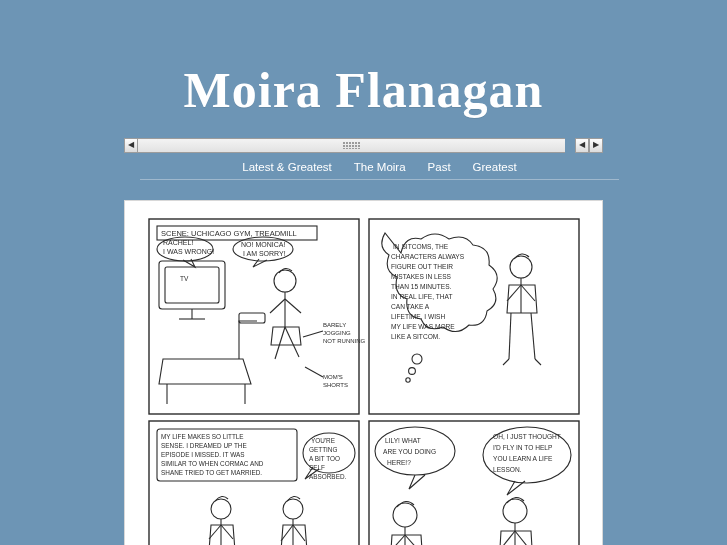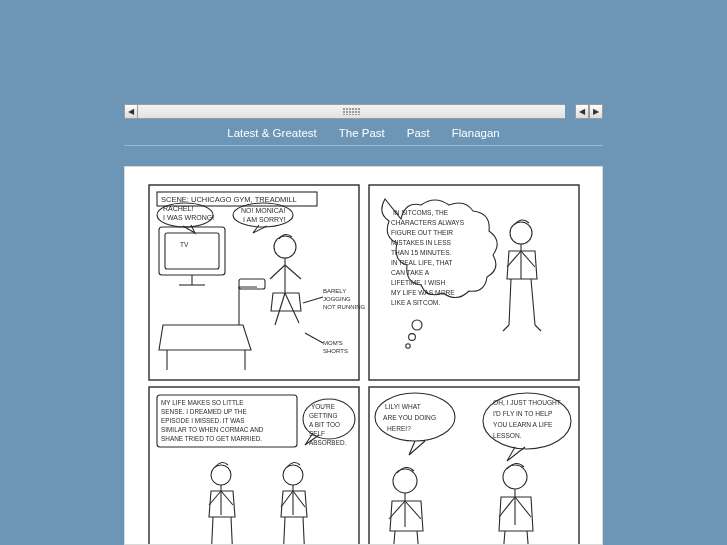--- a/index.html
+++ b/index.html
@@ -72,21 +72,21 @@
       radial-gradient(circle at 1px 1px, #8d8d8d 0.8px, transparent 1px);
     background-size: 3px 3px;
     opacity: 0.85;
   }
   .nav-gap {
     width: 10px;
   }
   
   .menu-wrap {
     position: absolute;
-    left: 124px;
+    left: 140px;
     top: 121px;
     width: 479px;
     height: 24px;
     border-bottom: 1px solid #9fb8cd;
     display: flex;
     align-items: center;
     justify-content: center;
   }
   .menu {
     display: flex;
@@ -121,37 +121,38 @@
   }
   .comic svg {
     display: block;
   }
 </style>
 </head>
 <body>
 
 <div class="page">
 
+  <h1 class="site-title">Moira Flanagan</h1>
 
   <div class="navstrip">
     <div class="nav-btn">◀</div>
     <div class="nav-track">
       <div class="nav-thumb-dots"></div>
     </div>
     <div class="nav-gap"></div>
     <div class="nav-btn">◀</div>
     <div class="nav-btn">▶</div>
   </div>
 
   <nav class="menu-wrap">
     <div class="menu">
       <a class="menu-item" href="#">Latest &amp; Greatest</a>
-      <a class="menu-item" href="#">The Past</a>
+      <a class="menu-item" href="#">The Moira</a>
       <a class="menu-item" href="#">Past</a>
-      <a class="menu-item" href="#">Flanagan</a>
+      <a class="menu-item" href="#">Greatest</a>
     </div>
   </nav>
 
   <main class="content">
     <div class="comic">
       <svg width="461" height="520" viewBox="0 0 461 520" xmlns="http://www.w3.org/2000/svg">
         <rect x="0" y="0" width="461" height="520" fill="#ffffff"></rect>
         <g stroke="#2b2b2b" fill="none" stroke-width="1.4">
 
           <rect x="16" y="10" width="210" height="195"></rect>

